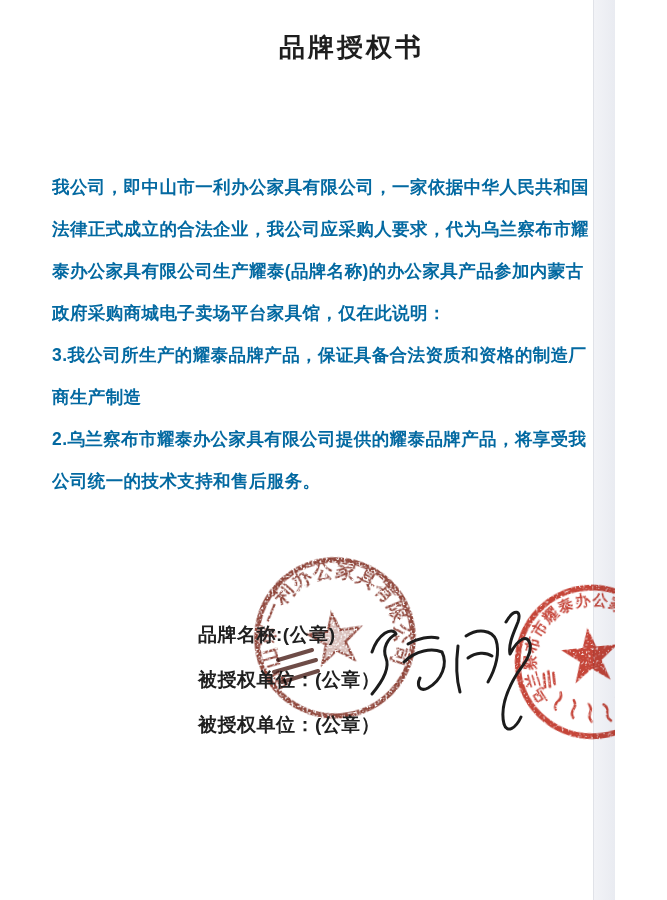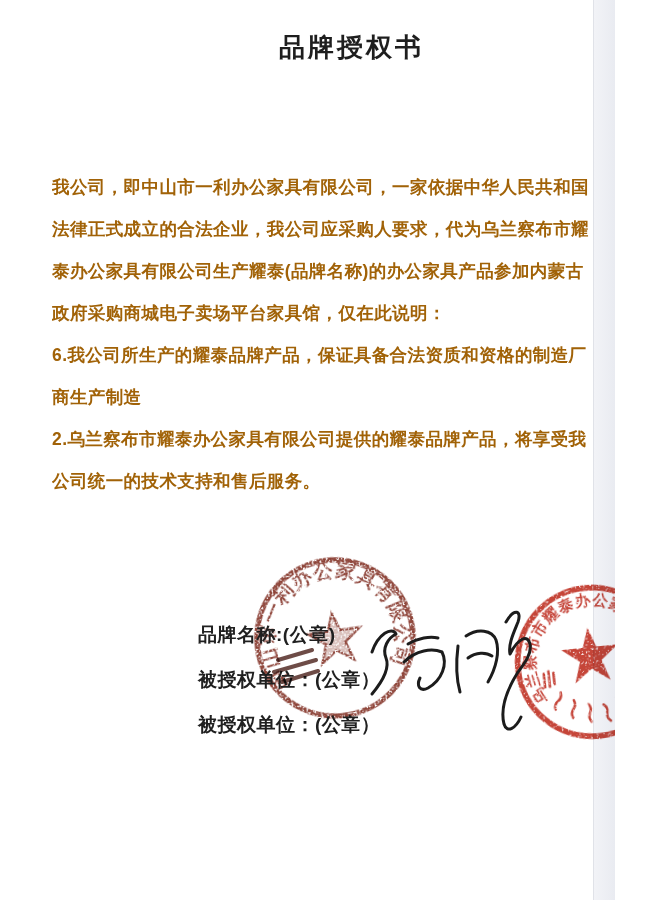--- a/index.html
+++ b/index.html
@@ -19,21 +19,21 @@
     text-align:center;transform:translateX(18px);
     font-family:"Liberation Serif","DejaVu Serif",serif;
     font-size:26px;font-weight:600;letter-spacing:3px;color:#1e1e1e;
     margin:0;
   }
   .body-text{
     position:absolute;top:166px;left:0;width:667px;z-index:2;
   }
   .body-text p{
     margin:0;font-size:17.5px;line-height:42px;font-weight:600;
-    letter-spacing:0.4px;color:#a16207;
+    letter-spacing:0.4px;color:#0369a1;
   }
   .p-intro{margin-left:84px;width:537px;}
   .p-item{margin-left:71px;width:550px;}
   .sign-block{
     position:absolute;top:612px;left:146px;z-index:2;
   }
   .sign-block .sign-line{
     font-size:19px;line-height:45px;font-weight:600;
     letter-spacing:0.5px;color:#202020;white-space:nowrap;
   }
@@ -45,21 +45,21 @@
 </style>
 </head>
 <body>
 
 <div class="page">
 
   <h1 class="doc-title">品牌授权书</h1>
 
   <div class="body-text">
     <p class="p-intro">我公司，即中山市一利办公家具有限公司，一家依据中华人民共和国法律正式成立的合法企业，我公司应采购人要求，代为乌兰察布市耀泰办公家具有限公司生产耀泰(品牌名称)的办公家具产品参加内蒙古政府采购商城电子卖场平台家具馆，仅在此说明：</p>
-    <p class="p-item">6.我公司所生产的耀泰品牌产品，保证具备合法资质和资格的制造厂商生产制造</p>
+    <p class="p-item">3.我公司所生产的耀泰品牌产品，保证具备合法资质和资格的制造厂商生产制造</p>
     <p class="p-item">2.乌兰察布市耀泰办公家具有限公司提供的耀泰品牌产品，将享受我公司统一的技术支持和售后服务。</p>
   </div>
 
   <svg class="seal seal-left" viewBox="0 0 180 180">
     <defs>
       <filter id="erodeL" x="-10%" y="-10%" width="120%" height="120%">
         <feTurbulence type="fractalNoise" baseFrequency="0.5" numOctaves="2" seed="11" result="n"></feTurbulence>
         <feColorMatrix in="n" type="matrix" values="0 0 0 0 1  0 0 0 0 1  0 0 0 0 1  0 0 0 5 -1.6" result="a"></feColorMatrix>
         <feComposite in="SourceGraphic" in2="a" operator="in"></feComposite>
       </filter>

